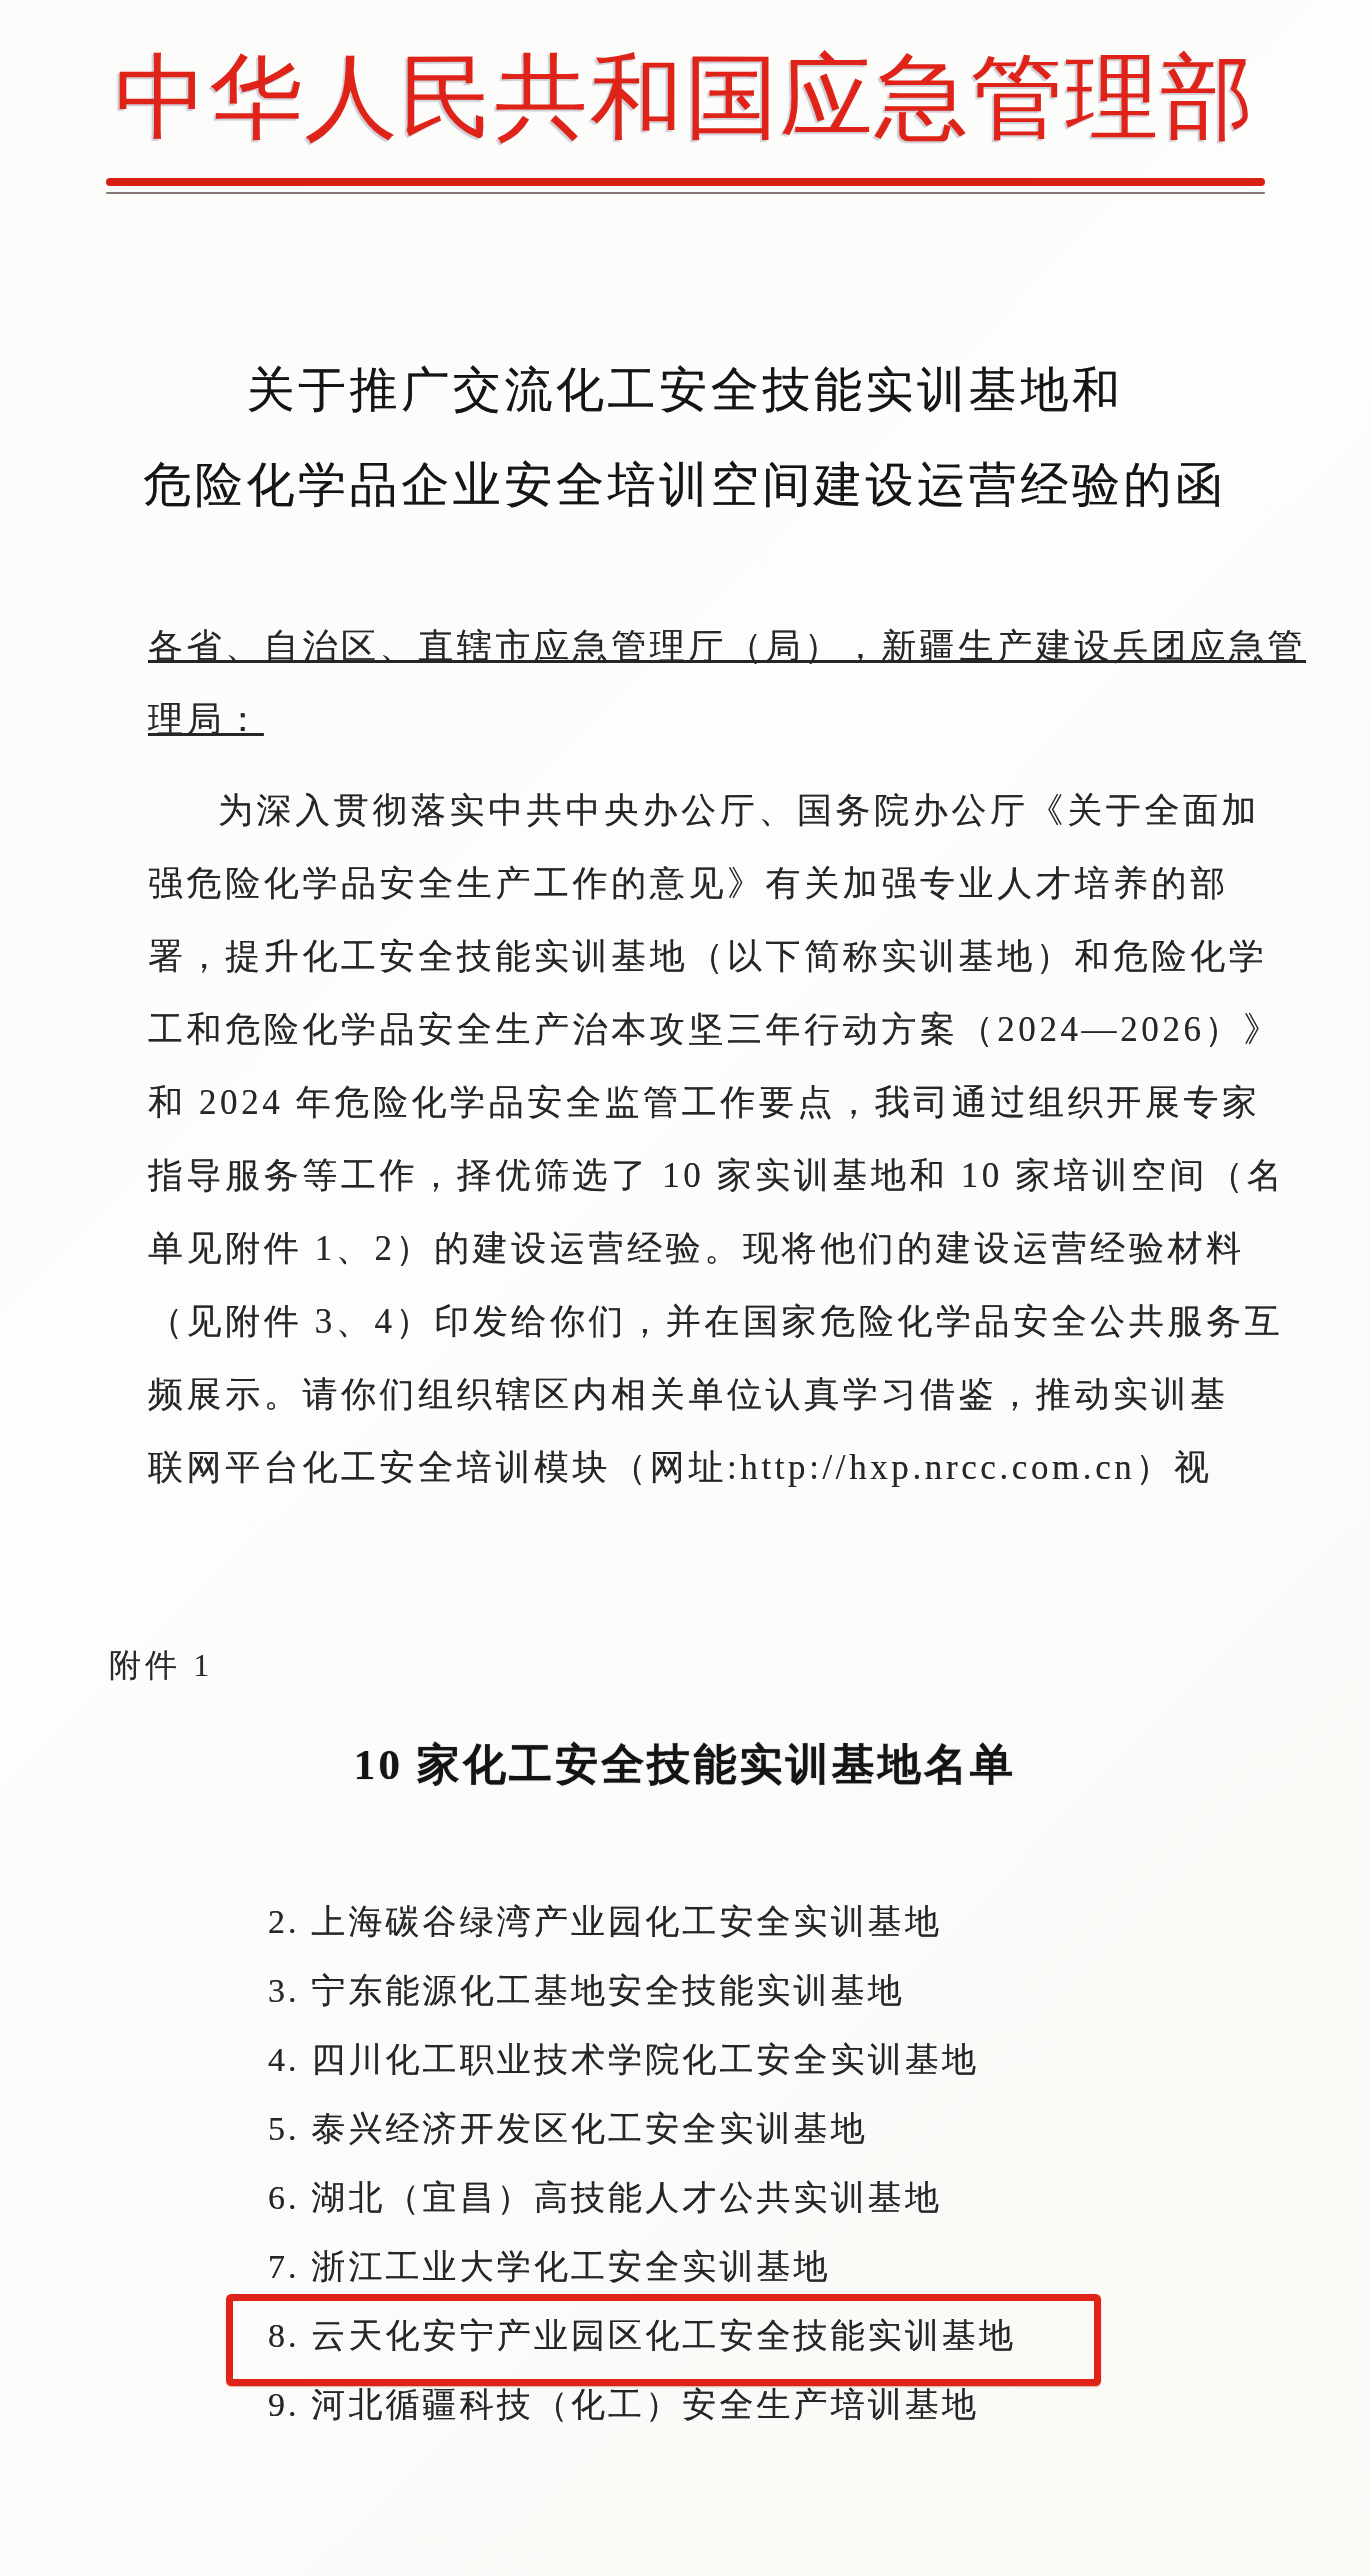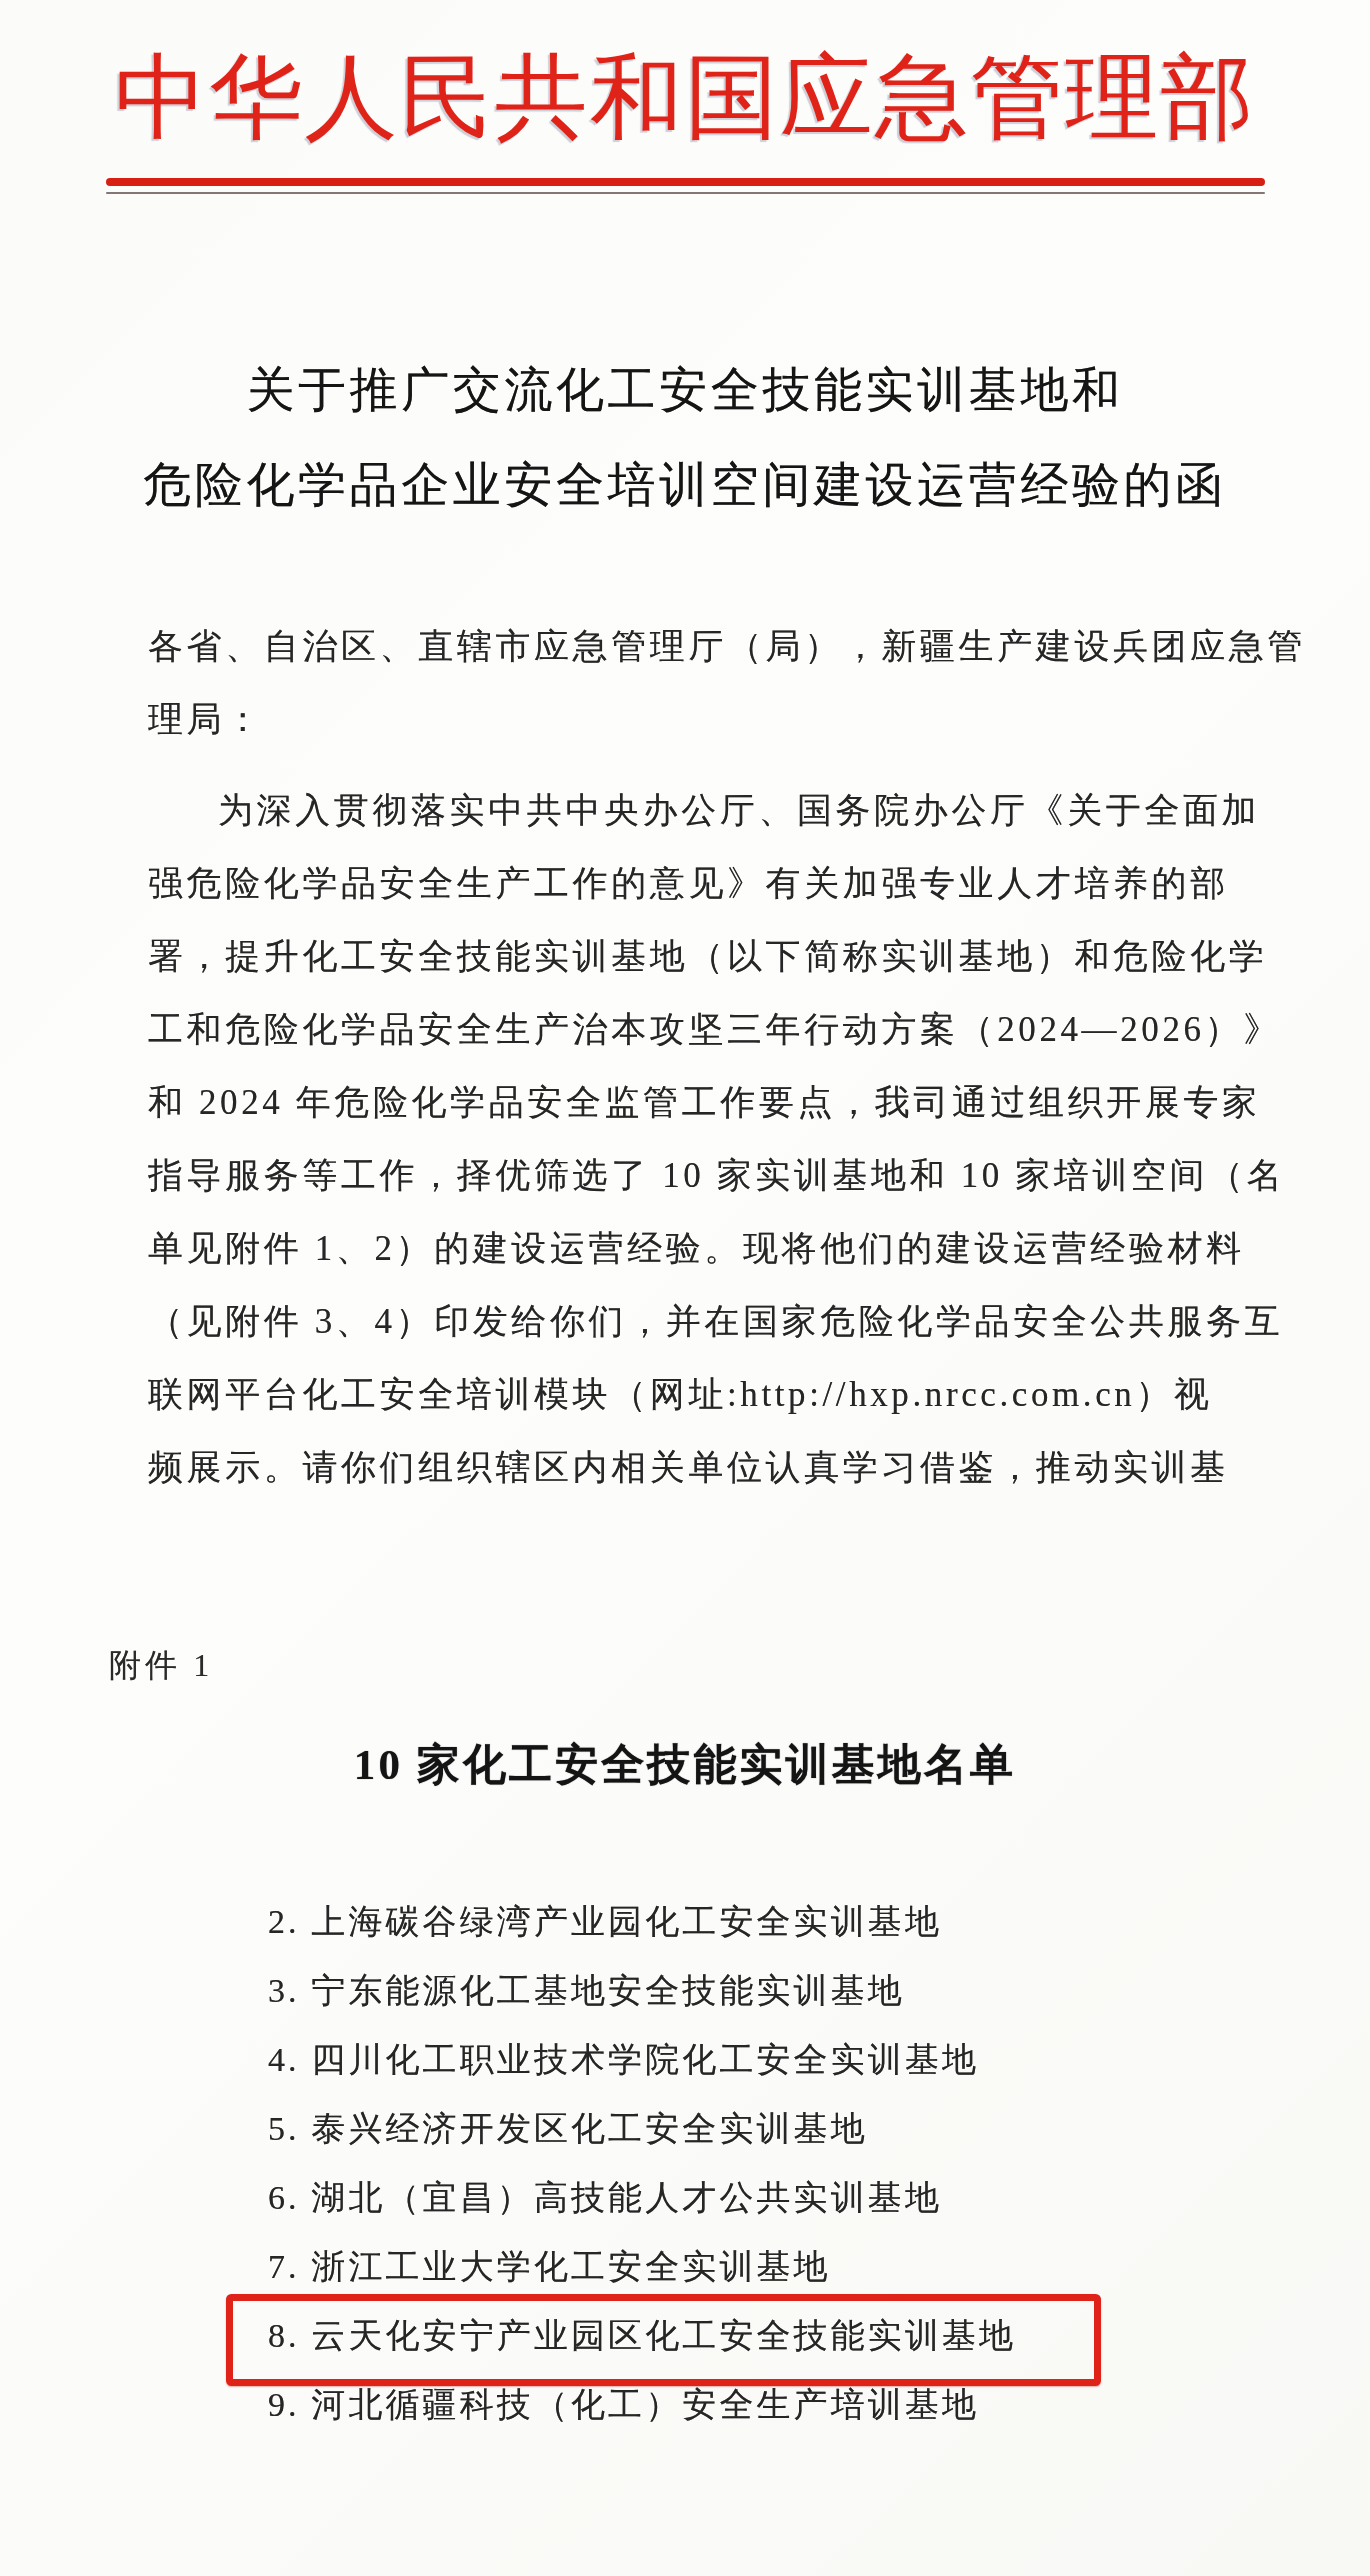--- a/index.html
+++ b/index.html
@@ -63,21 +63,21 @@
   
   .salutation, .body-text{
     margin-left:148px;
     margin-right:113px;
     font-size:35px;
     line-height:73px;
     letter-spacing:3.6px;
     color:#262626;
     text-shadow:0 0 0.5px rgba(0,0,0,.45);
   }
-  .salutation{margin-top:78px;}
+  .salutation{margin-top:78px;text-decoration:underline;}
   .body-text{margin-top:17.5px;}
   .sal-line,.body-line{white-space:nowrap;}
   .body-line.indent{text-indent:2em;}
   
   .attachment-label{
     margin-top:140px;
     margin-left:109px;
     font-size:32px;
     letter-spacing:4.1px;
     color:#2a2a2a;
@@ -142,22 +142,22 @@
 
   <div class="body-text" id="body-lines">
       <div class="body-line indent">为深入贯彻落实中共中央办公厅、国务院办公厅《关于全面加</div>
       <div class="body-line">强危险化学品安全生产工作的意见》有关加强专业人才培养的部</div>
       <div class="body-line">署，提升化工安全技能实训基地（以下简称实训基地）和危险化学</div>
       <div class="body-line">工和危险化学品安全生产治本攻坚三年行动方案（2024—2026）》</div>
       <div class="body-line">和 2024 年危险化学品安全监管工作要点，我司通过组织开展专家</div>
       <div class="body-line">指导服务等工作，择优筛选了 10 家实训基地和 10 家培训空间（名</div>
       <div class="body-line">单见附件 1、2）的建设运营经验。现将他们的建设运营经验材料</div>
       <div class="body-line">（见附件 3、4）印发给你们，并在国家危险化学品安全公共服务互</div>
+      <div class="body-line">频展示。请你们组织辖区内相关单位认真学习借鉴，推动实训基</div>
       <div class="body-line">联网平台化工安全培训模块（网址:http://hxp.nrcc.com.cn）视</div>
-      <div class="body-line">频展示。请你们组织辖区内相关单位认真学习借鉴，推动实训基</div>
     </div>
 
   <div class="attachment-label">附件 1</div>
 
   <div class="attachment-heading">10 家化工安全技能实训基地名单</div>
 
   <div class="base-list" id="base-list">
       <div class="list-item">
         <span>2. 上海碳谷绿湾产业园化工安全实训基地</span>
       </div>

